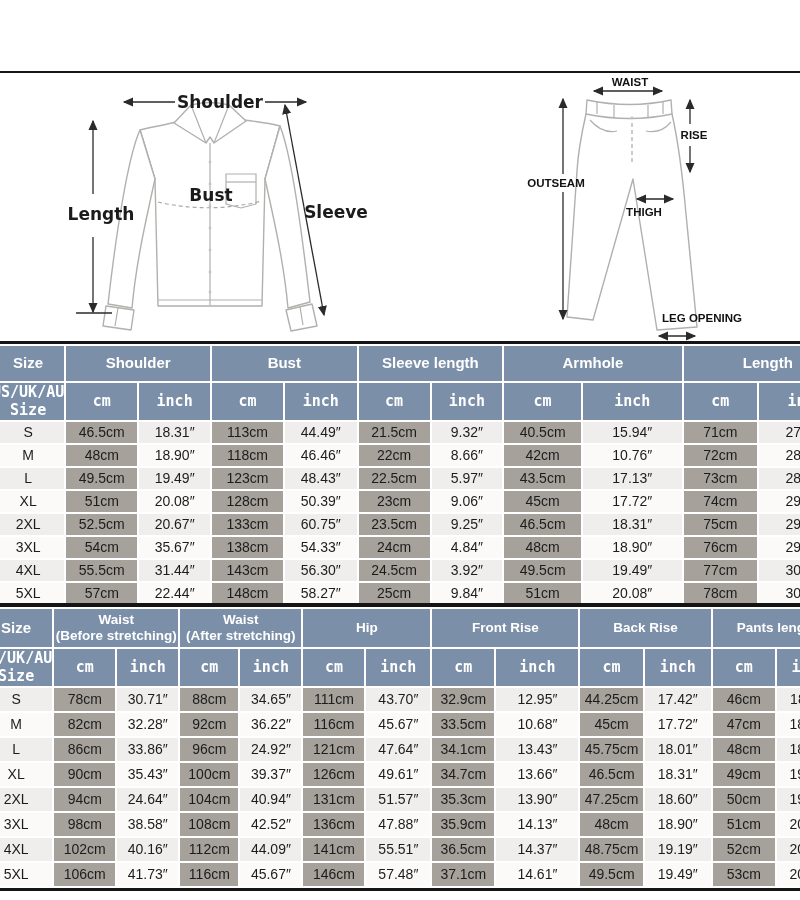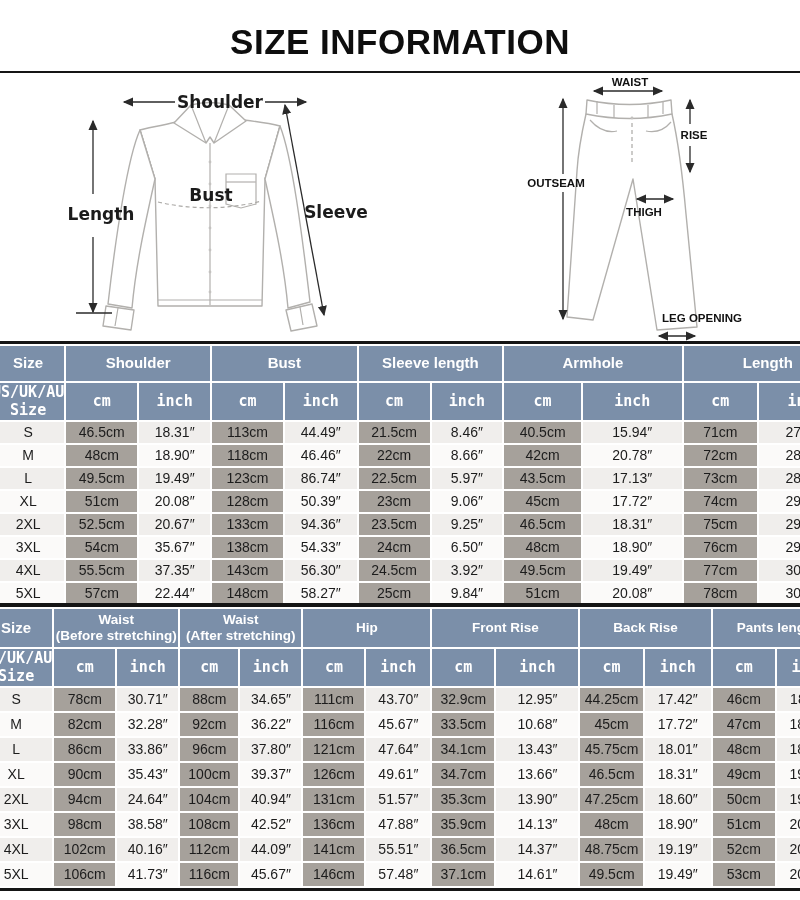--- a/index.html
+++ b/index.html
@@ -43,21 +43,20 @@
   #pants-size-table td{height:23px;}
   td.cm{background:var(--cm-cell,#a6a19b);}
   tr.rA td.size,tr.rA td.in{background:var(--row-even,#f0eeec);}
   tr.rB td.size,tr.rB td.in{background:var(--row-odd,#fbfaf9);}
 </style>
 </head>
 <body>
 
 <div class="screen">
 
-  <div class="title">SIZE INFORMATION</div>
   <div class="title-rule"></div>
 
   <svg id="shirt-svg" class="diagram" width="410" height="268" viewBox="0 0 410 268">
     <defs>
       <marker id="ah-s" markerWidth="9" markerHeight="8" refX="7" refY="3.5" orient="auto-start-reverse">
         <path d="M0,0 L8,3.5 L0,7 Z" fill="#2a2a2a"></path>
       </marker>
     </defs>
     <g>
 
@@ -184,45 +183,45 @@
           </tr>
         </thead>
         <tbody>
           <tr class="rA">
             <td class="size">S</td>
             <td class="cm">46.5cm</td>
             <td class="in">18.31″</td>
             <td class="cm">113cm</td>
             <td class="in">44.49″</td>
             <td class="cm">21.5cm</td>
-            <td class="in">8.46″</td>
+            <td class="in">9.32″</td>
             <td class="cm">40.5cm</td>
             <td class="in">15.94″</td>
             <td class="cm">71cm</td>
             <td class="in">27.95″</td>
           </tr>
           <tr class="rB">
             <td class="size">M</td>
             <td class="cm">48cm</td>
             <td class="in">18.90″</td>
             <td class="cm">118cm</td>
             <td class="in">46.46″</td>
             <td class="cm">22cm</td>
             <td class="in">8.66″</td>
             <td class="cm">42cm</td>
-            <td class="in">20.78″</td>
+            <td class="in">10.76″</td>
             <td class="cm">72cm</td>
             <td class="in">28.35″</td>
           </tr>
           <tr class="rA">
             <td class="size">L</td>
             <td class="cm">49.5cm</td>
             <td class="in">19.49″</td>
             <td class="cm">123cm</td>
-            <td class="in">86.74″</td>
+            <td class="in">48.43″</td>
             <td class="cm">22.5cm</td>
             <td class="in">5.97″</td>
             <td class="cm">43.5cm</td>
             <td class="in">17.13″</td>
             <td class="cm">73cm</td>
             <td class="in">28.74″</td>
           </tr>
           <tr class="rB">
             <td class="size">XL</td>
             <td class="cm">51cm</td>
@@ -234,45 +233,45 @@
             <td class="cm">45cm</td>
             <td class="in">17.72″</td>
             <td class="cm">74cm</td>
             <td class="in">29.13″</td>
           </tr>
           <tr class="rA">
             <td class="size">2XL</td>
             <td class="cm">52.5cm</td>
             <td class="in">20.67″</td>
             <td class="cm">133cm</td>
-            <td class="in">94.36″</td>
+            <td class="in">60.75″</td>
             <td class="cm">23.5cm</td>
             <td class="in">9.25″</td>
             <td class="cm">46.5cm</td>
             <td class="in">18.31″</td>
             <td class="cm">75cm</td>
             <td class="in">29.53″</td>
           </tr>
           <tr class="rB">
             <td class="size">3XL</td>
             <td class="cm">54cm</td>
             <td class="in">35.67″</td>
             <td class="cm">138cm</td>
             <td class="in">54.33″</td>
             <td class="cm">24cm</td>
-            <td class="in">6.50″</td>
+            <td class="in">4.84″</td>
             <td class="cm">48cm</td>
             <td class="in">18.90″</td>
             <td class="cm">76cm</td>
             <td class="in">29.92″</td>
           </tr>
           <tr class="rA">
             <td class="size">4XL</td>
             <td class="cm">55.5cm</td>
-            <td class="in">37.35″</td>
+            <td class="in">31.44″</td>
             <td class="cm">143cm</td>
             <td class="in">56.30″</td>
             <td class="cm">24.5cm</td>
             <td class="in">3.92″</td>
             <td class="cm">49.5cm</td>
             <td class="in">19.49″</td>
             <td class="cm">77cm</td>
             <td class="in">30.31″</td>
           </tr>
           <tr class="rB">
@@ -367,21 +366,21 @@
             <td class="cm">45cm</td>
             <td class="in">17.72″</td>
             <td class="cm">47cm</td>
             <td class="in">18.50″</td>
           </tr>
           <tr class="rA">
             <td class="size">L</td>
             <td class="cm">86cm</td>
             <td class="in">33.86″</td>
             <td class="cm">96cm</td>
-            <td class="in">37.80″</td>
+            <td class="in">24.92″</td>
             <td class="cm">121cm</td>
             <td class="in">47.64″</td>
             <td class="cm">34.1cm</td>
             <td class="in">13.43″</td>
             <td class="cm">45.75cm</td>
             <td class="in">18.01″</td>
             <td class="cm">48cm</td>
             <td class="in">18.90″</td>
           </tr>
           <tr class="rB">

